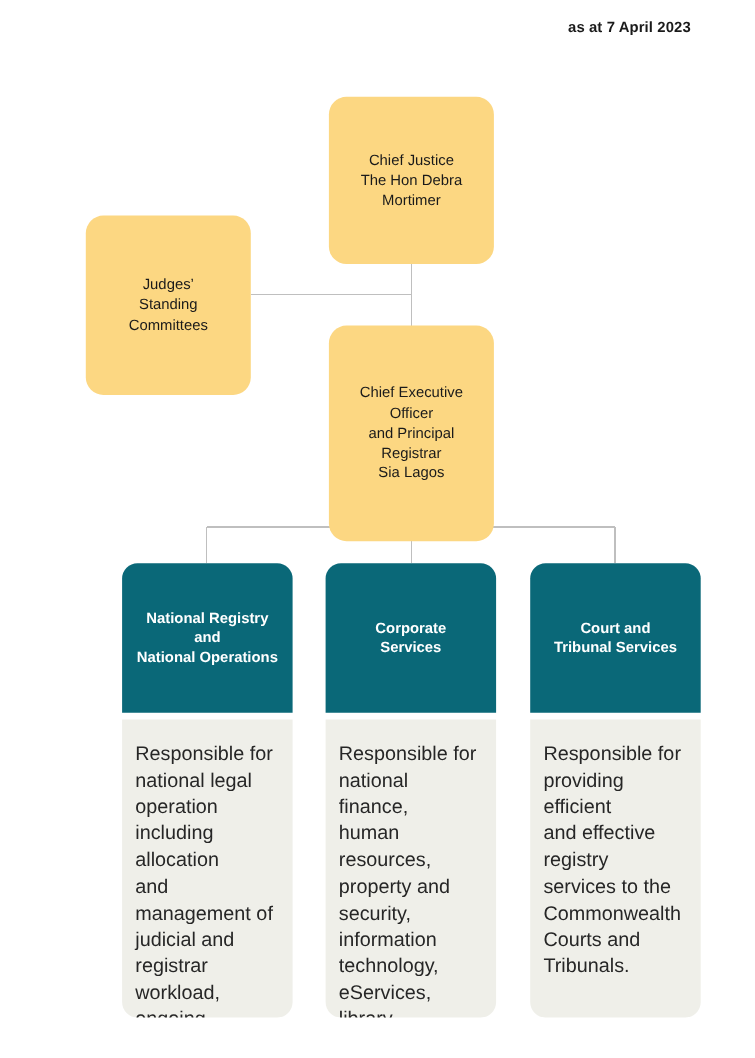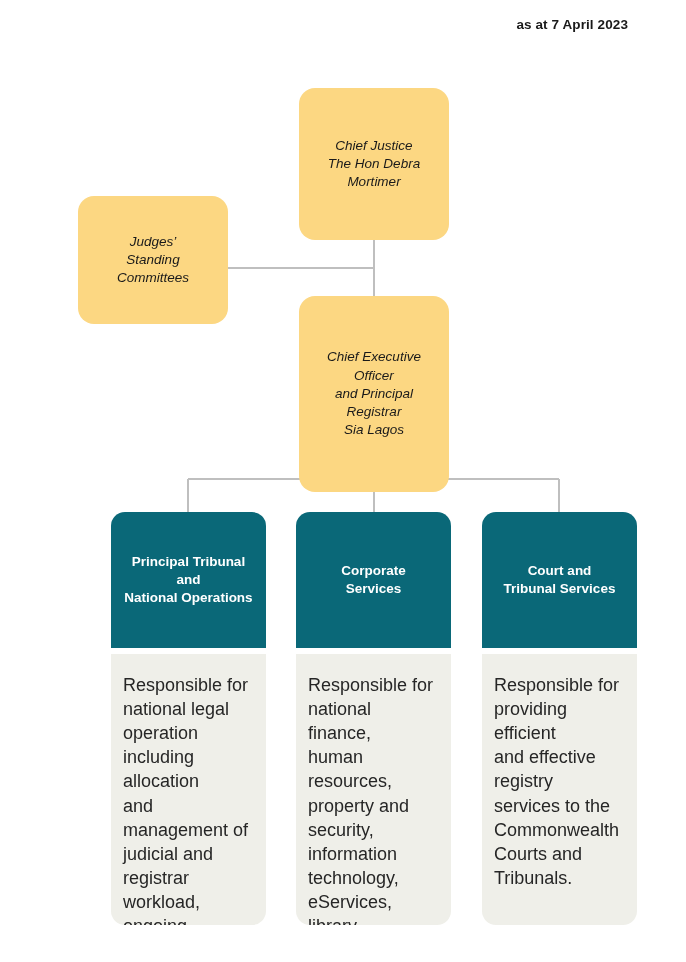--- a/index.html
+++ b/index.html
@@ -49,40 +49,39 @@
   .amber-box {
     position: absolute;
     background: #FCD782;
     border-radius: 16px;
     display: flex;
     align-items: center;
     justify-content: center;
     text-align: center;
     color: #1a1a1a;
     box-sizing: border-box;
-    font-style: italic;
   }
   .amber-box .box-text {
     font-size: 13.5px;
     line-height: 1.35;
     padding: 0 10px;
     white-space: pre-line;
   }
 
   #box-chief-justice {
     left: 299px;
     top: 88px;
     width: 150px;
     height: 152px;
   }
   #box-judges-committees {
     left: 78px;
     top: 196px;
     width: 150px;
-    height: 128px;
+    height: 163px;
   }
   #box-ceo {
     left: 299px;
     top: 296px;
     width: 150px;
     height: 196px;
   }
 
   
   .division {
@@ -170,21 +169,21 @@
   </div>
 
   <div class="amber-box" id="box-ceo">
     <span class="box-text">Chief Executive Officer
 and Principal Registrar
 Sia Lagos</span>
   </div>
 
   <div class="division" id="division-0">
     <div class="division-header">
-      <span class="header-text">Principal Tribunal
+      <span class="header-text">National Registry
 and
 National Operations</span>
     </div>
     <div class="division-body">
       <span class="body-text">Responsible for
 national legal operation
 including allocation
 and management of
 judicial and registrar
 workload, ongoing

